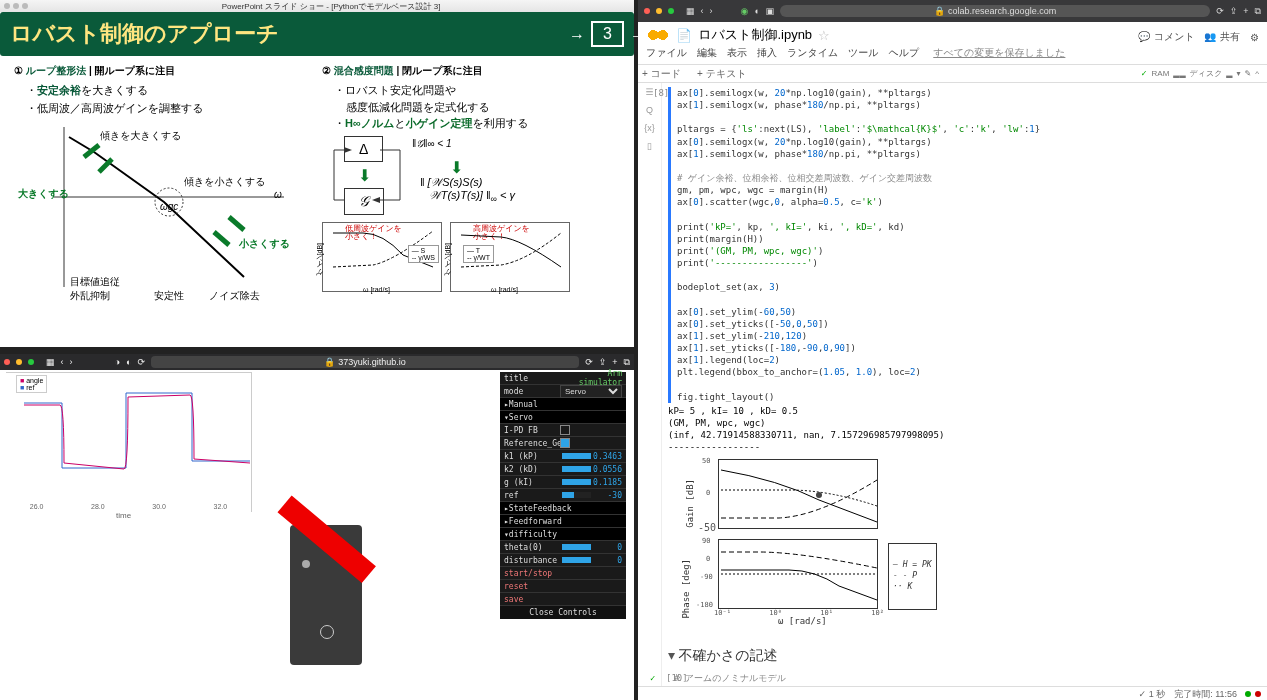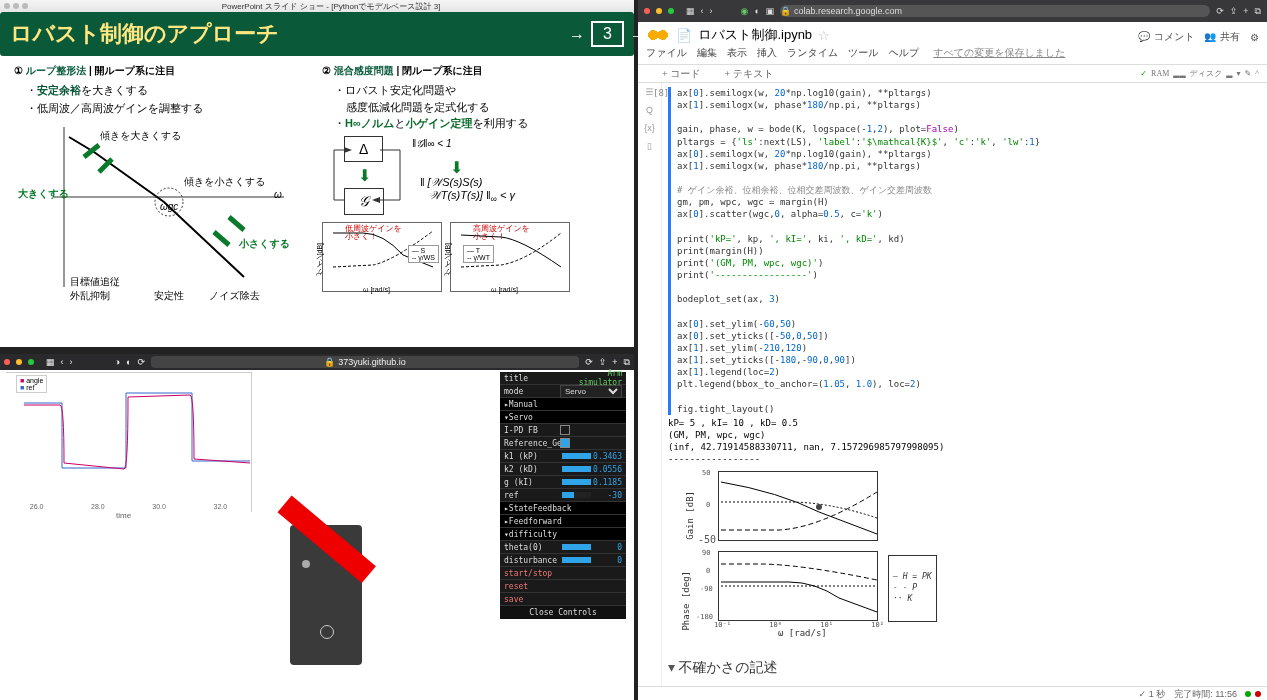--- a/index.html
+++ b/index.html
@@ -46,28 +46,28 @@
 .gui-val { flex:1; text-align:right; color:#2fa4e7; }
 .gui-slider { flex:1; height:6px; background:#2fa4e7; margin:0 2px; position:relative; }
 .gui-chk { width:10px; height:10px; border:1px solid #888; }
 .gui-chk.on { background:#2fa4e7; }
 .gui-close { text-align:center; background:#111; height:13px; line-height:13px; }
 
 
 .colab { position: absolute; left: 638px; top: 0; width: 629px; height: 700px; background: #fff; display:flex; flex-direction:column; }
 .cl-titlebar { height: 22px; background: #38383a; display:flex; align-items:center; color:#ddd; font-size:9px; gap:6px; padding:0 6px;}
 .cl-titlebar .tl.r{background:#ff5f56}.cl-titlebar .tl.y{background:#ffbd2e}.cl-titlebar .tl.g{background:#27c93f}
-.cl-url { flex:1; background:#555; border-radius:6px; padding:1px 0; }
+.cl-url { flex:1; text-align:center; background:#555; border-radius:6px; padding:1px 0; }
 .cl-header { padding: 4px 8px; border-bottom:1px solid #ddd; }
 .cl-header .fname { font-size: 13px; display:flex; align-items:center; gap:6px; }
 .co-logo { width:24px; height:14px; background:radial-gradient(circle at 30% 50%, #f9ab00 5px, transparent 5px), radial-gradient(circle at 70% 50%, #f9ab00 5px, transparent 5px); border-radius:4px; }
 .cl-menu { font-size: 10px; color:#444; display:flex; gap:10px; margin-top:2px; }
 .cl-menu span.saved { color:#888; text-decoration:underline; margin-left:4px;}
 .cl-actions { position:absolute; right:8px; top:30px; display:flex; gap:10px; align-items:center; font-size:10px; color:#555;}
-.cl-toolbar2 { height: 18px; border-bottom:1px solid #ddd; display:flex; align-items:center; font-size:10px; color:#666; gap:24px; padding:0 24px;font-family:Liberation Serif, serif;}
+.cl-toolbar2 { height: 18px; border-bottom:1px solid #ddd; display:flex; align-items:center; font-size:10px; color:#666; gap:16px; padding:0 4px;}
 .cl-status { position:absolute; right:8px; display:flex; align-items:center; gap:4px; font-size:8px; color:#777; }
 .cl-body { flex:1; overflow:hidden; display:flex; }
 .cl-gutter { width:24px; border-right:1px solid #eee; color:#999; font-size:9px; }
 .cl-gutter div { height:18px; text-align:center; line-height:18px; }
 .cl-content { flex:1; padding: 4px 6px; font-family: Menlo, monospace; font-size: 9px; line-height: 1.35; color:#333; position:relative; }
 .cell-bar { border-left:3px solid #2979ff; padding-left:6px; margin-bottom:2px; }
 .cell-num { color:#888; position:absolute; left:-18px; }
 .code-line span.s { color:#080; } 
 .code-line span.n { color:#06c; } 
 .code-line span.k { color:#a0a; } 
@@ -330,21 +330,20 @@
       <div>{x}</div>
       <div>▯</div>
     </div>
     <div class="cl-content">
       <div style="position:relative" class="cell-bar">
         <span class="cell-num">[8]</span>
         <div id="code8">
             <div class="code-line">ax[<span class="n">0</span>].semilogx(w, <span class="n">20</span>*np.log10(gain), **pltargs)</div>
             <div class="code-line">ax[<span class="n">1</span>].semilogx(w, phase*<span class="n">180</span>/np.pi, **pltargs)</div>
             <div class="code-line">&nbsp;</div>
-            <div class="code-line">gain, phase, w = bode(K, logspace(-<span class="n">1</span>,<span class="n">2</span>), plot=<span class="k">False</span>)</div>
             <div class="code-line">pltargs = {<span class="s">'ls'</span>:next(LS), <span class="s">'label'</span>:<span class="s">'$\mathcal{K}$'</span>, <span class="s">'c'</span>:<span class="s">'k'</span>, <span class="s">'lw'</span>:<span class="n">1</span>}</div>
             <div class="code-line">ax[<span class="n">0</span>].semilogx(w, <span class="n">20</span>*np.log10(gain), **pltargs)</div>
             <div class="code-line">ax[<span class="n">1</span>].semilogx(w, phase*<span class="n">180</span>/np.pi, **pltargs)</div>
             <div class="code-line">&nbsp;</div>
             <div class="code-line"><span class="c"># ゲイン余裕、位相余裕、位相交差周波数、ゲイン交差周波数</span></div>
             <div class="code-line">gm, pm, wpc, wgc = margin(H)</div>
             <div class="code-line">ax[<span class="n">0</span>].scatter(wgc,<span class="n">0</span>, alpha=<span class="n">0.5</span>, c=<span class="s">'k'</span>)</div>
             <div class="code-line">&nbsp;</div>
             <div class="code-line">print(<span class="s">'kP='</span>, kp, <span class="s">', kI='</span>, ki, <span class="s">', kD='</span>, kd)</div>
             <div class="code-line">print(margin(H))</div>

